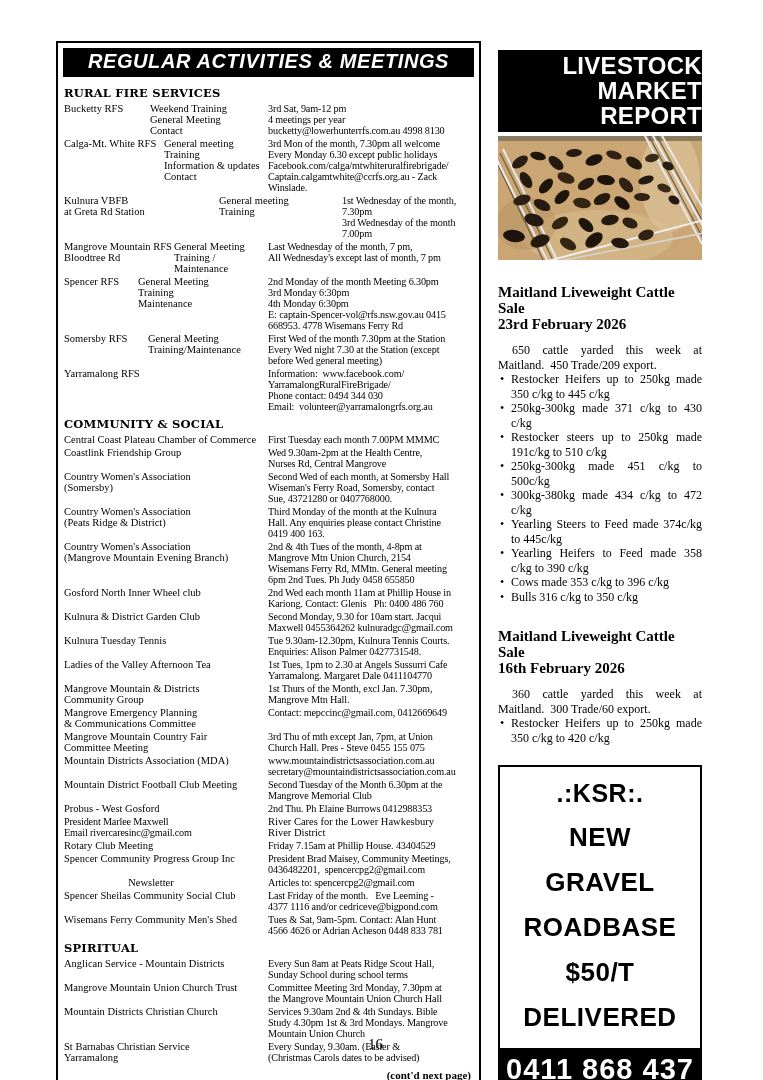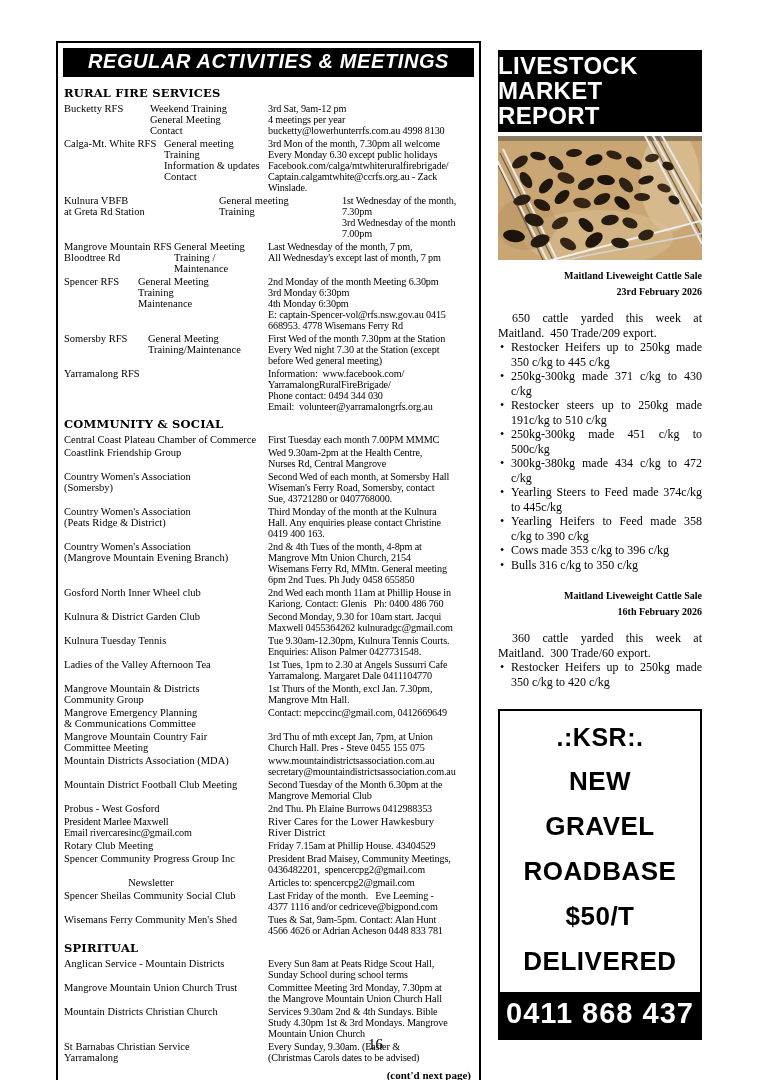--- a/index.html
+++ b/index.html
@@ -24,25 +24,25 @@
   .sec0 .r4.with-type{grid-template-columns:74px 130px 1fr;}
   .sec0 .r5.with-type{grid-template-columns:84px 120px 1fr;}
   .cell{white-space:pre-line;}
   .cell.details{font-size:10.2px;letter-spacing:-.15px;}
   .cell.name.center{text-align:center;padding-right:30px;}
   .ulink{}
   .contd{font-weight:bold;font-size:11px;text-align:right;padding:4px 8px 0 0;}
 
   
   .right-col{position:absolute;left:498px;top:50px;width:204px;}
-  .lmr-header{background:#000;color:#fff;text-align:left;
+  .lmr-header{background:#000;color:#fff;text-align:right;
               font-family:"Liberation Sans",sans-serif;font-weight:bold;
               font-size:24px;line-height:25px;padding:3px 0 4px;letter-spacing:.3px;}
   .photo{margin-top:4px;line-height:0;}
-  .report-title{font-weight:bold;font-size:10px;line-height:16px;margin-top:8px;text-align:right;}
+  .report-title{font-weight:bold;font-size:15px;line-height:16px;margin-top:24px;}
   .report + .report{margin-top:16px;}
   .report-intro{font-size:12px;line-height:14.5px;text-align:justify;text-indent:14px;margin:11px 0 0;}
   ul.bullets{margin:0;padding:0;list-style:none;}
   ul.bullets li{font-size:12px;line-height:14.5px;text-align:justify;
                 padding-left:13px;position:relative;}
   ul.bullets li::before{content:"\2022";position:absolute;left:2px;}
 
   .ksr-ad{margin-top:20px;border:2px solid #000;text-align:center;
           font-family:"Liberation Sans",sans-serif;font-weight:bold;}
   .ksr-brand{font-size:25px;margin-top:12px;letter-spacing:.5px;}

